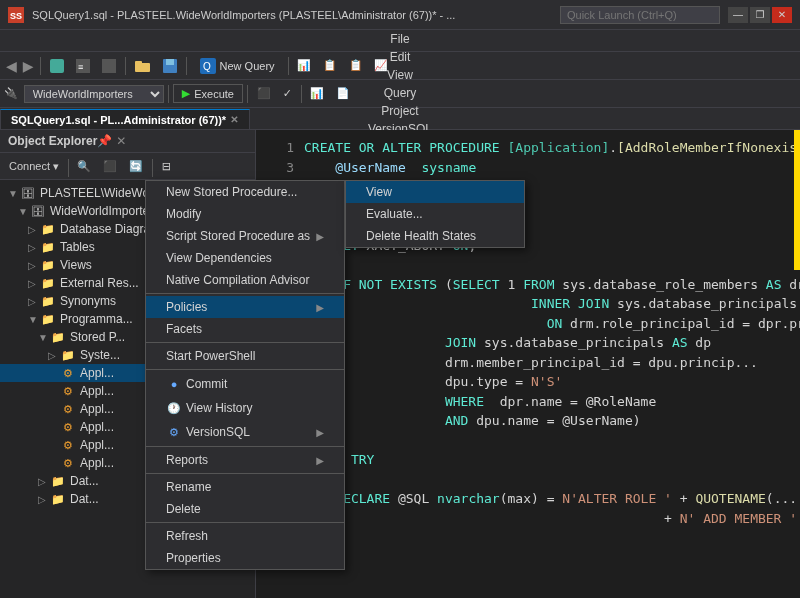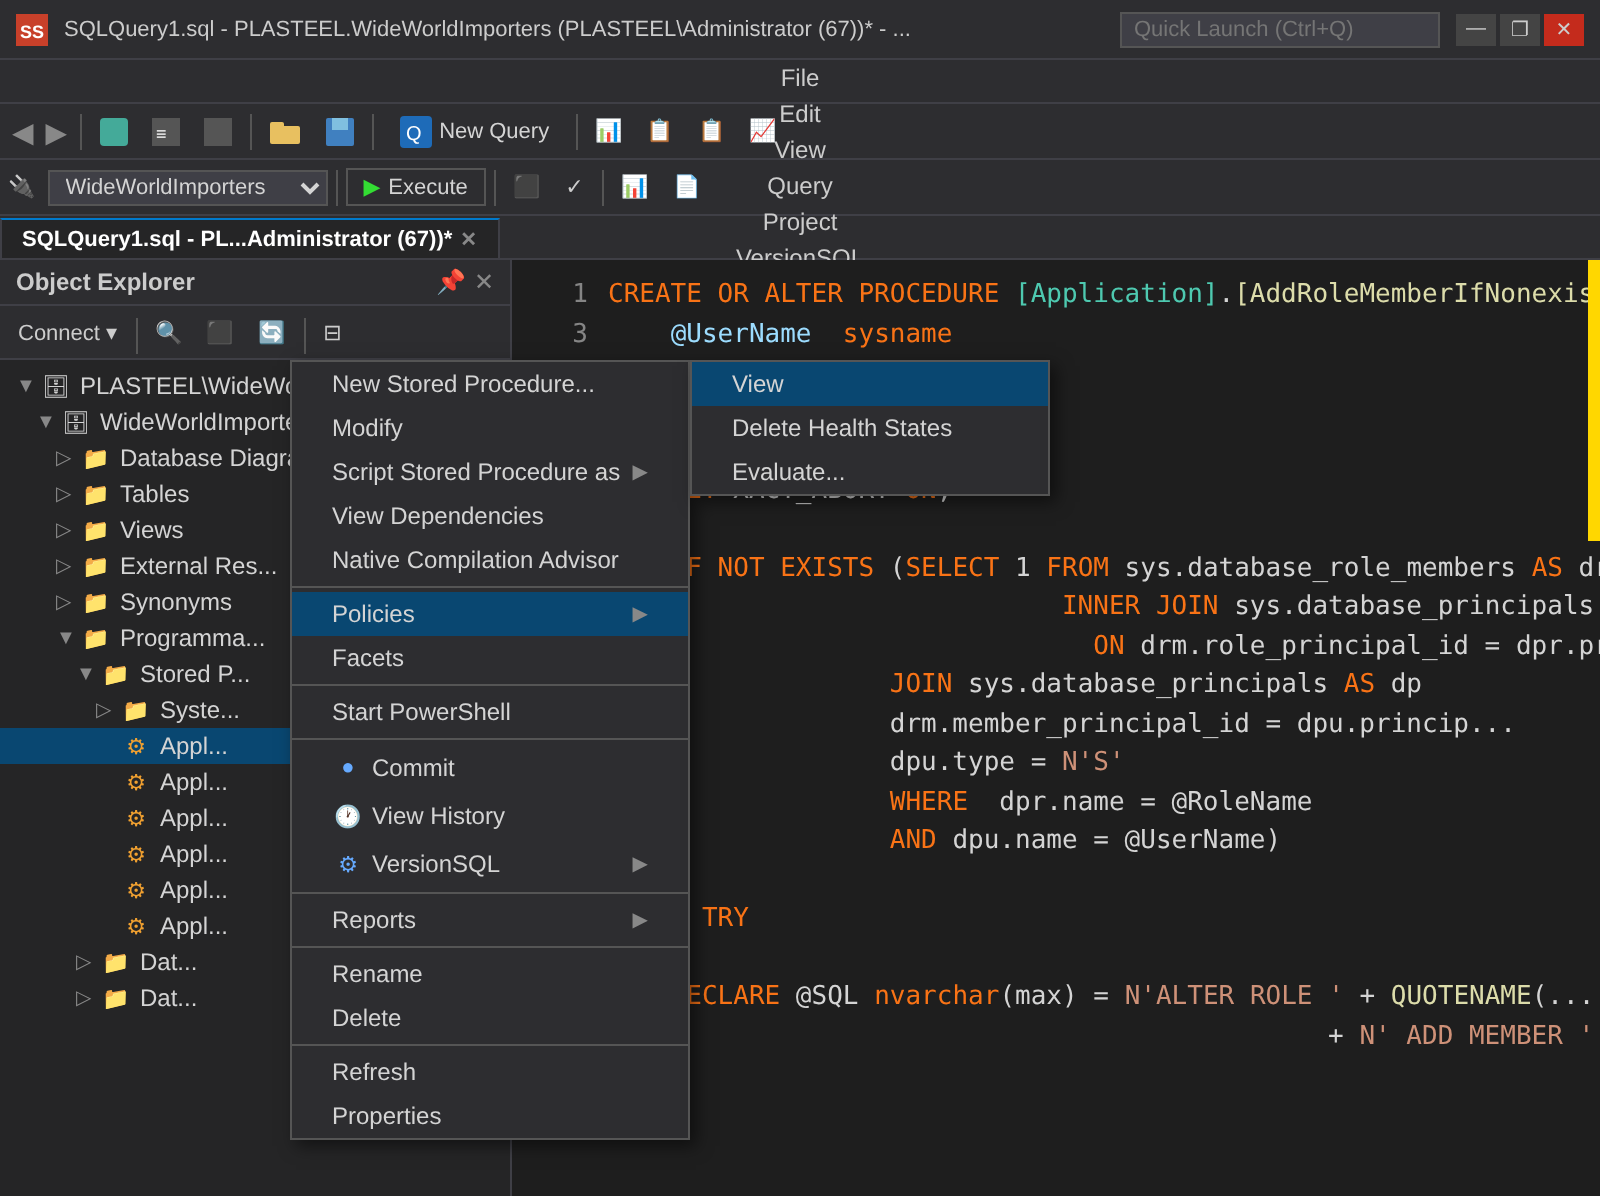--- a/index.html
+++ b/index.html
@@ -32,39 +32,39 @@
     #main { display: flex; height: calc(598px - 30px - 22px - 28px - 28px - 22px); }
 
     
     #tab-bar { background: #2d2d30; height: 22px; display: flex; align-items: flex-end; border-bottom: 1px solid #3f3f46; font-weight: bold; }
     .tab { background: #1e1e1e; border: 1px solid #3f3f46; border-bottom: none; padding: 2px 10px; font-size: 11px; color: #ccc; display: flex; align-items: center; gap: 4px; cursor: pointer; height: 20px; }
     .tab.active { background: #252526; color: #fff; border-top: 1px solid #007acc; }
     .tab-close { font-size: 10px; color: #888; cursor: pointer; }
 
     
     #object-explorer { width: 256px; min-width: 256px; background: #252526; border-right: 1px solid #3f3f46; display: flex; flex-direction: column; overflow: hidden; }
-    #oe-header { background: #2d2d30; padding: 4px 8px; font-size: 12px; font-weight: bold; color: #ccc; border-bottom: 1px solid #3f3f46; display: flex; align-items: center; justify-content: space-between; }
+    #oe-header { background: #2d2d30; padding: 4px 8px; font-size: 12px; font-weight: bold; color: #ccc; border-bottom: 1px solid #3f3f46; display: flex; align-items: center; justify-content: flex-start; }
     #oe-header .oe-title { }
     #oe-header .oe-controls { display: flex; gap: 4px; }
     #oe-header .oe-ctrl-btn { background: transparent; border: none; color: #888; cursor: pointer; font-size: 12px; }
     #oe-toolbar { background: #2d2d30; padding: 2px 4px; display: flex; gap: 2px; border-bottom: 1px solid #3f3f46; align-items: flex-end; }
     #oe-tree { flex: 1; overflow-y: auto; overflow-x: hidden; padding: 4px 0; }
     .oe-item { display: flex; align-items: center; padding: 1px 4px; cursor: pointer; white-space: nowrap; font-size: 12px; }
     .oe-item.selected { background: #094771; }
     .oe-indent { display: inline-block; }
     .oe-arrow { color: #888; font-size: 10px; margin-right: 2px; width: 10px; display: inline-block; }
     .oe-icon { width: 16px; height: 16px; display: inline-flex; align-items: center; justify-content: center; margin-right: 4px; font-size: 11px; }
     .oe-label { color: #d4d4d4; }
 
     
     #editor-area { flex: 1; display: flex; flex-direction: column; background: #1e1e1e; overflow: hidden; position: relative; }
     #code-editor { flex: 1; background: #1e1e1e; padding: 8px; font-family: 'Consolas', monospace; font-size: 13px; color: #d4d4d4; overflow: auto; position: relative; }
     .line-numbers { color: #858585; display: inline-block; width: 30px; text-align: right; margin-right: 10px; user-select: none; }
     .code-line { white-space: pre; line-height: 1.5; }
-    .kw { color: #f97316; }
+    .kw { color: #5eead4; }
     .str { color: #ce9178; }
     .fn { color: #dcdcaa; }
     .yellow-bar { position: absolute; right: 0; top: 0; width: 6px; height: 100%; background: linear-gradient(to bottom, #ffd700 0%, #ffd700 30%, transparent 30%); }
 
     
     #context-menu-overlay { position: absolute; top: 0; left: 0; width: 100%; height: 100%; z-index: 100; pointer-events: none; }
     #context-menu { position: absolute; top: 180px; left: 145px; background: #2d2d30; border: 1px solid #555; min-width: 200px; box-shadow: 3px 3px 8px rgba(0,0,0,0.5); pointer-events: all; }
     .ctx-item { padding: 4px 20px; font-size: 12px; color: #d4d4d4; cursor: pointer; display: flex; align-items: center; justify-content: space-between; position: relative; }
     .ctx-item.highlighted { background: #094771; }
     .ctx-separator { height: 1px; background: #555; margin: 2px 0; }
@@ -409,19 +409,19 @@
     <div class="ctx-item">
         <span>Properties</span>
       </div>
   </div>
 
   <div id="submenu-policies">
     <div class="ctx-item highlighted">
       <span>View</span>
     </div>
     <div class="ctx-item">
+      <span>Evaluate...</span>
+    </div>
+    <div class="ctx-item">
       <span>Delete Health States</span>
     </div>
-    <div class="ctx-item">
-      <span>Evaluate...</span>
-    </div>
   </div>
 </div>
 
 </body></html>

